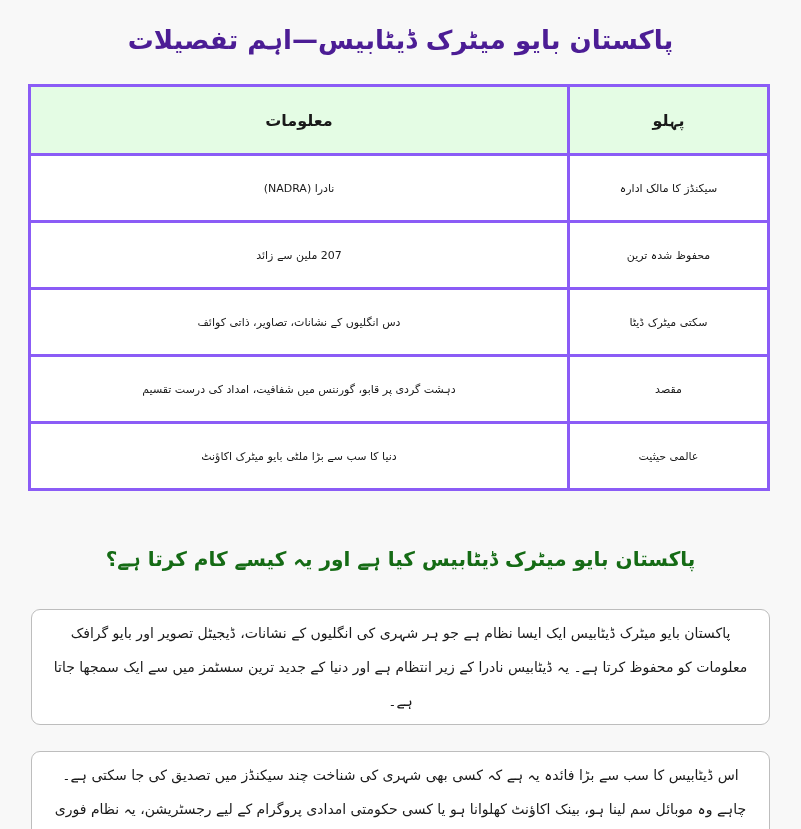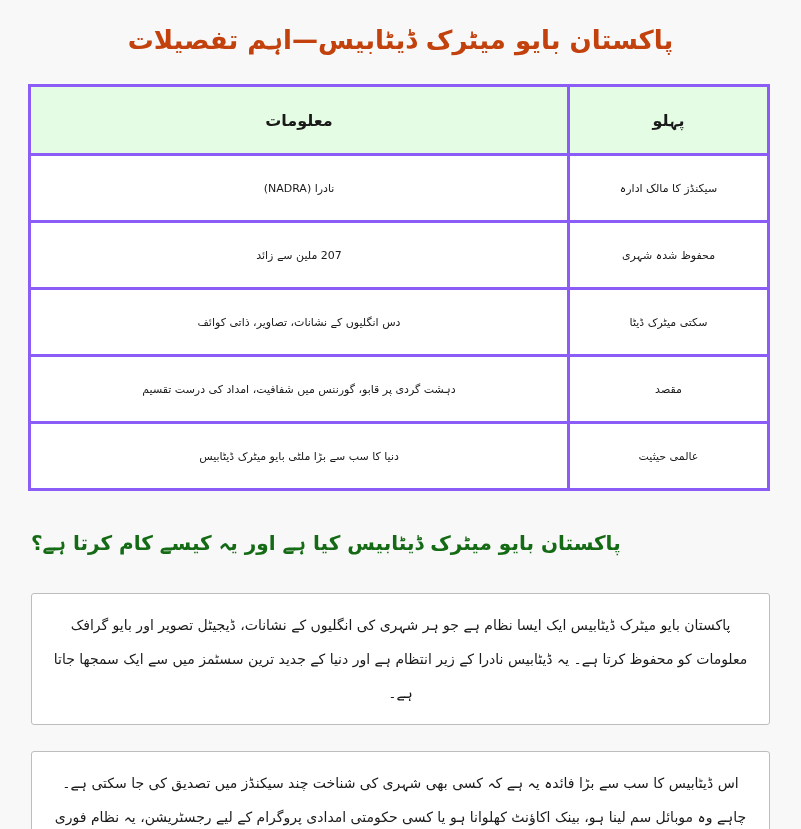--- a/index.html
+++ b/index.html
@@ -8,21 +8,21 @@
     background:#f8f8f8;
     font-family:"DejaVu Sans", sans-serif;
     color:#1a1a1a;
   }
   .page{width:739px;margin:0 auto;padding-top:12px;}
 
   h1.title{
     margin:0 0 16px 0;
     text-align:center;
     font-size:26px;font-weight:bold;
-    color:#c2410c;
+    color:#4c1d95;
     line-height:56px;
     height:56px;
   }
 
   table.details{
     width:739px;border-collapse:collapse;
     background:#ffffff;
     table-layout:fixed;
   }
   table.details th, table.details td{
@@ -32,32 +32,32 @@
   }
   table.details th{
     background:#e4fce4;
     height:58px;font-size:16px;font-weight:bold;
   }
   table.details td{height:56px;font-size:11px;}
   col.aspect-col{width:200px;}
   col.info-col{width:539px;}
 
   h2.section-heading{
-    margin:36px 0 34px 0;
-    text-align:left;
+    margin:52px 0 34px 0;
+    text-align:center;
     font-size:20px;font-weight:bold;
     color:#156b15;
     line-height:32px;
   }
 
   .note-box{
     background:#ffffff;
     border:1px solid #bdbdbd;
-    border-radius:3px;
-    padding:14px 16px;
+    border-radius:9px;
+    padding:6px 16px;
     min-height:70px;
     display:flex;align-items:center;justify-content:center;
   }
   .note-box + .note-box{margin-top:26px;}
   .note-box p{
     margin:0;
     text-align:center;
     font-size:14px;
     line-height:34px;
   }
@@ -79,34 +79,34 @@
         <th>پہلو</th>
         <th>معلومات</th>
       </tr>
     </thead>
     <tbody>
       <tr>
         <td>سیکنڈز کا مالک ادارہ</td>
         <td>نادرا (NADRA)</td>
       </tr>
       <tr>
-        <td>محفوظ شدہ شہری</td>
+        <td>محفوظ شدہ ترین</td>
         <td>207 ملین سے زائد</td>
       </tr>
       <tr>
         <td>سکتی میٹرک ڈیٹا</td>
         <td>دس انگلیوں کے نشانات، تصاویر، ذاتی کوائف</td>
       </tr>
       <tr>
         <td>مقصد</td>
         <td>دہشت گردی پر قابو، گورننس میں شفافیت، امداد کی درست تقسیم</td>
       </tr>
       <tr>
         <td>عالمی حیثیت</td>
-        <td>دنیا کا سب سے بڑا ملٹی بایو میٹرک ڈیٹابیس</td>
+        <td>دنیا کا سب سے بڑا ملٹی بایو میٹرک اکاؤنٹ</td>
       </tr>
     </tbody>
   </table>
 
   <h2 class="section-heading">پاکستان بایو میٹرک ڈیٹابیس کیا ہے اور یہ کیسے کام کرتا ہے؟</h2>
 
   <div class="note-box">
     <p>پاکستان بایو میٹرک ڈیٹابیس ایک ایسا نظام ہے جو ہر شہری کی انگلیوں کے نشانات، ڈیجیٹل تصویر اور بایو گرافک معلومات کو محفوظ کرتا ہے۔ یہ ڈیٹابیس نادرا کے زیر انتظام ہے اور دنیا کے جدید ترین سسٹمز میں سے ایک سمجھا جاتا ہے۔</p>
   </div>
 

